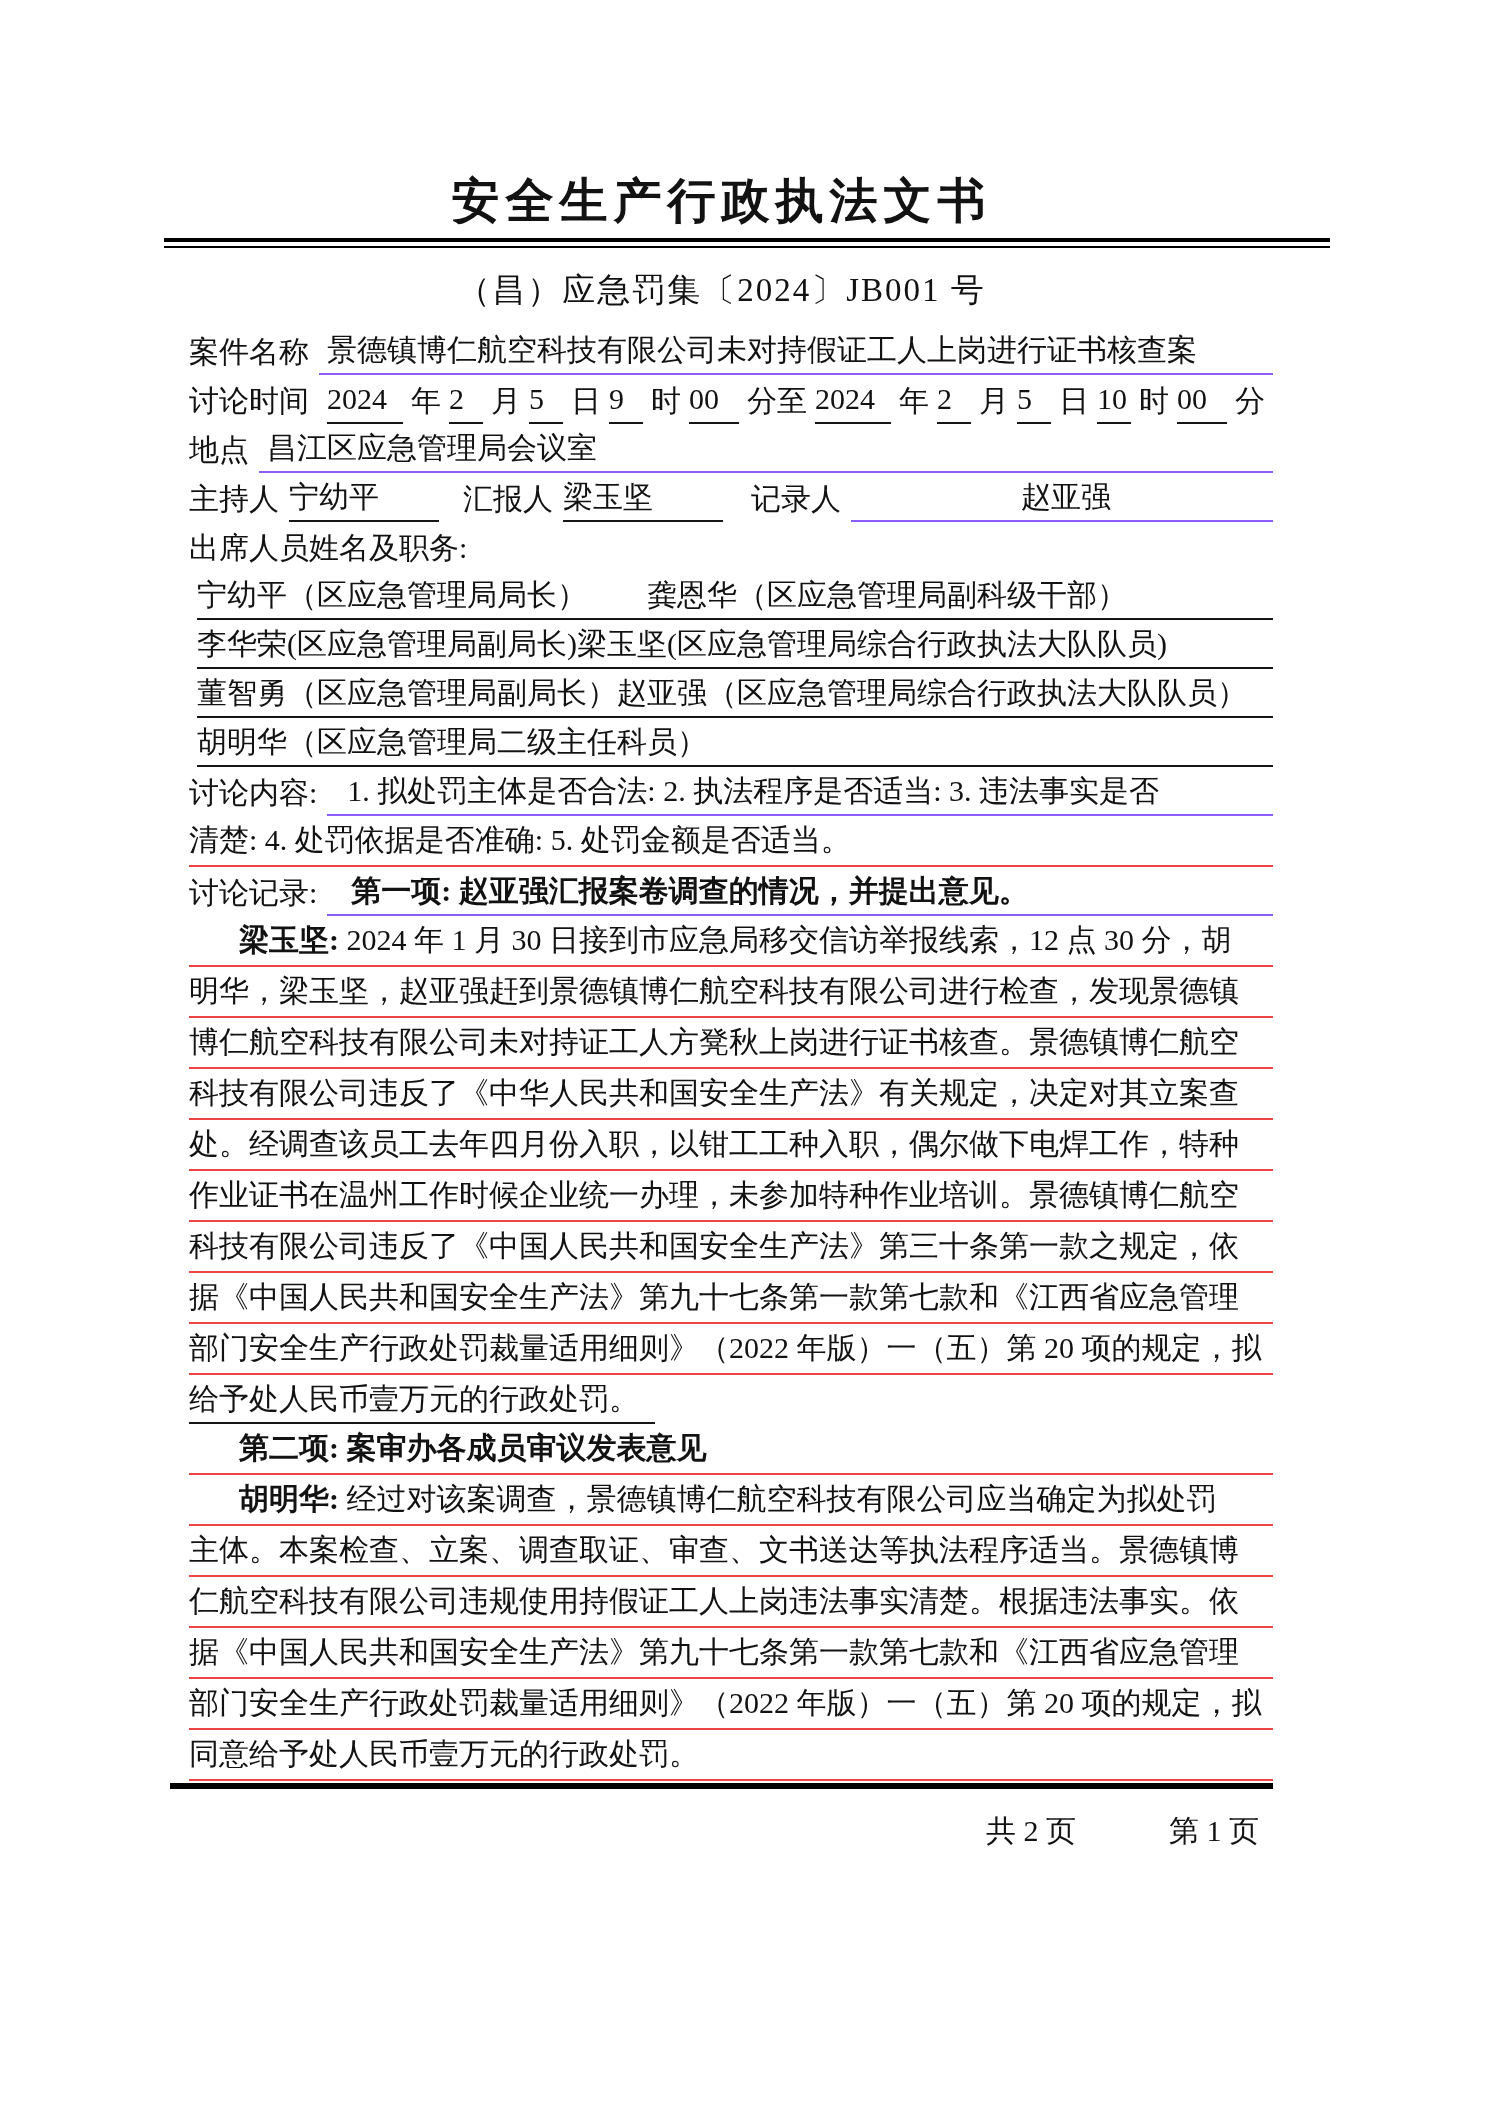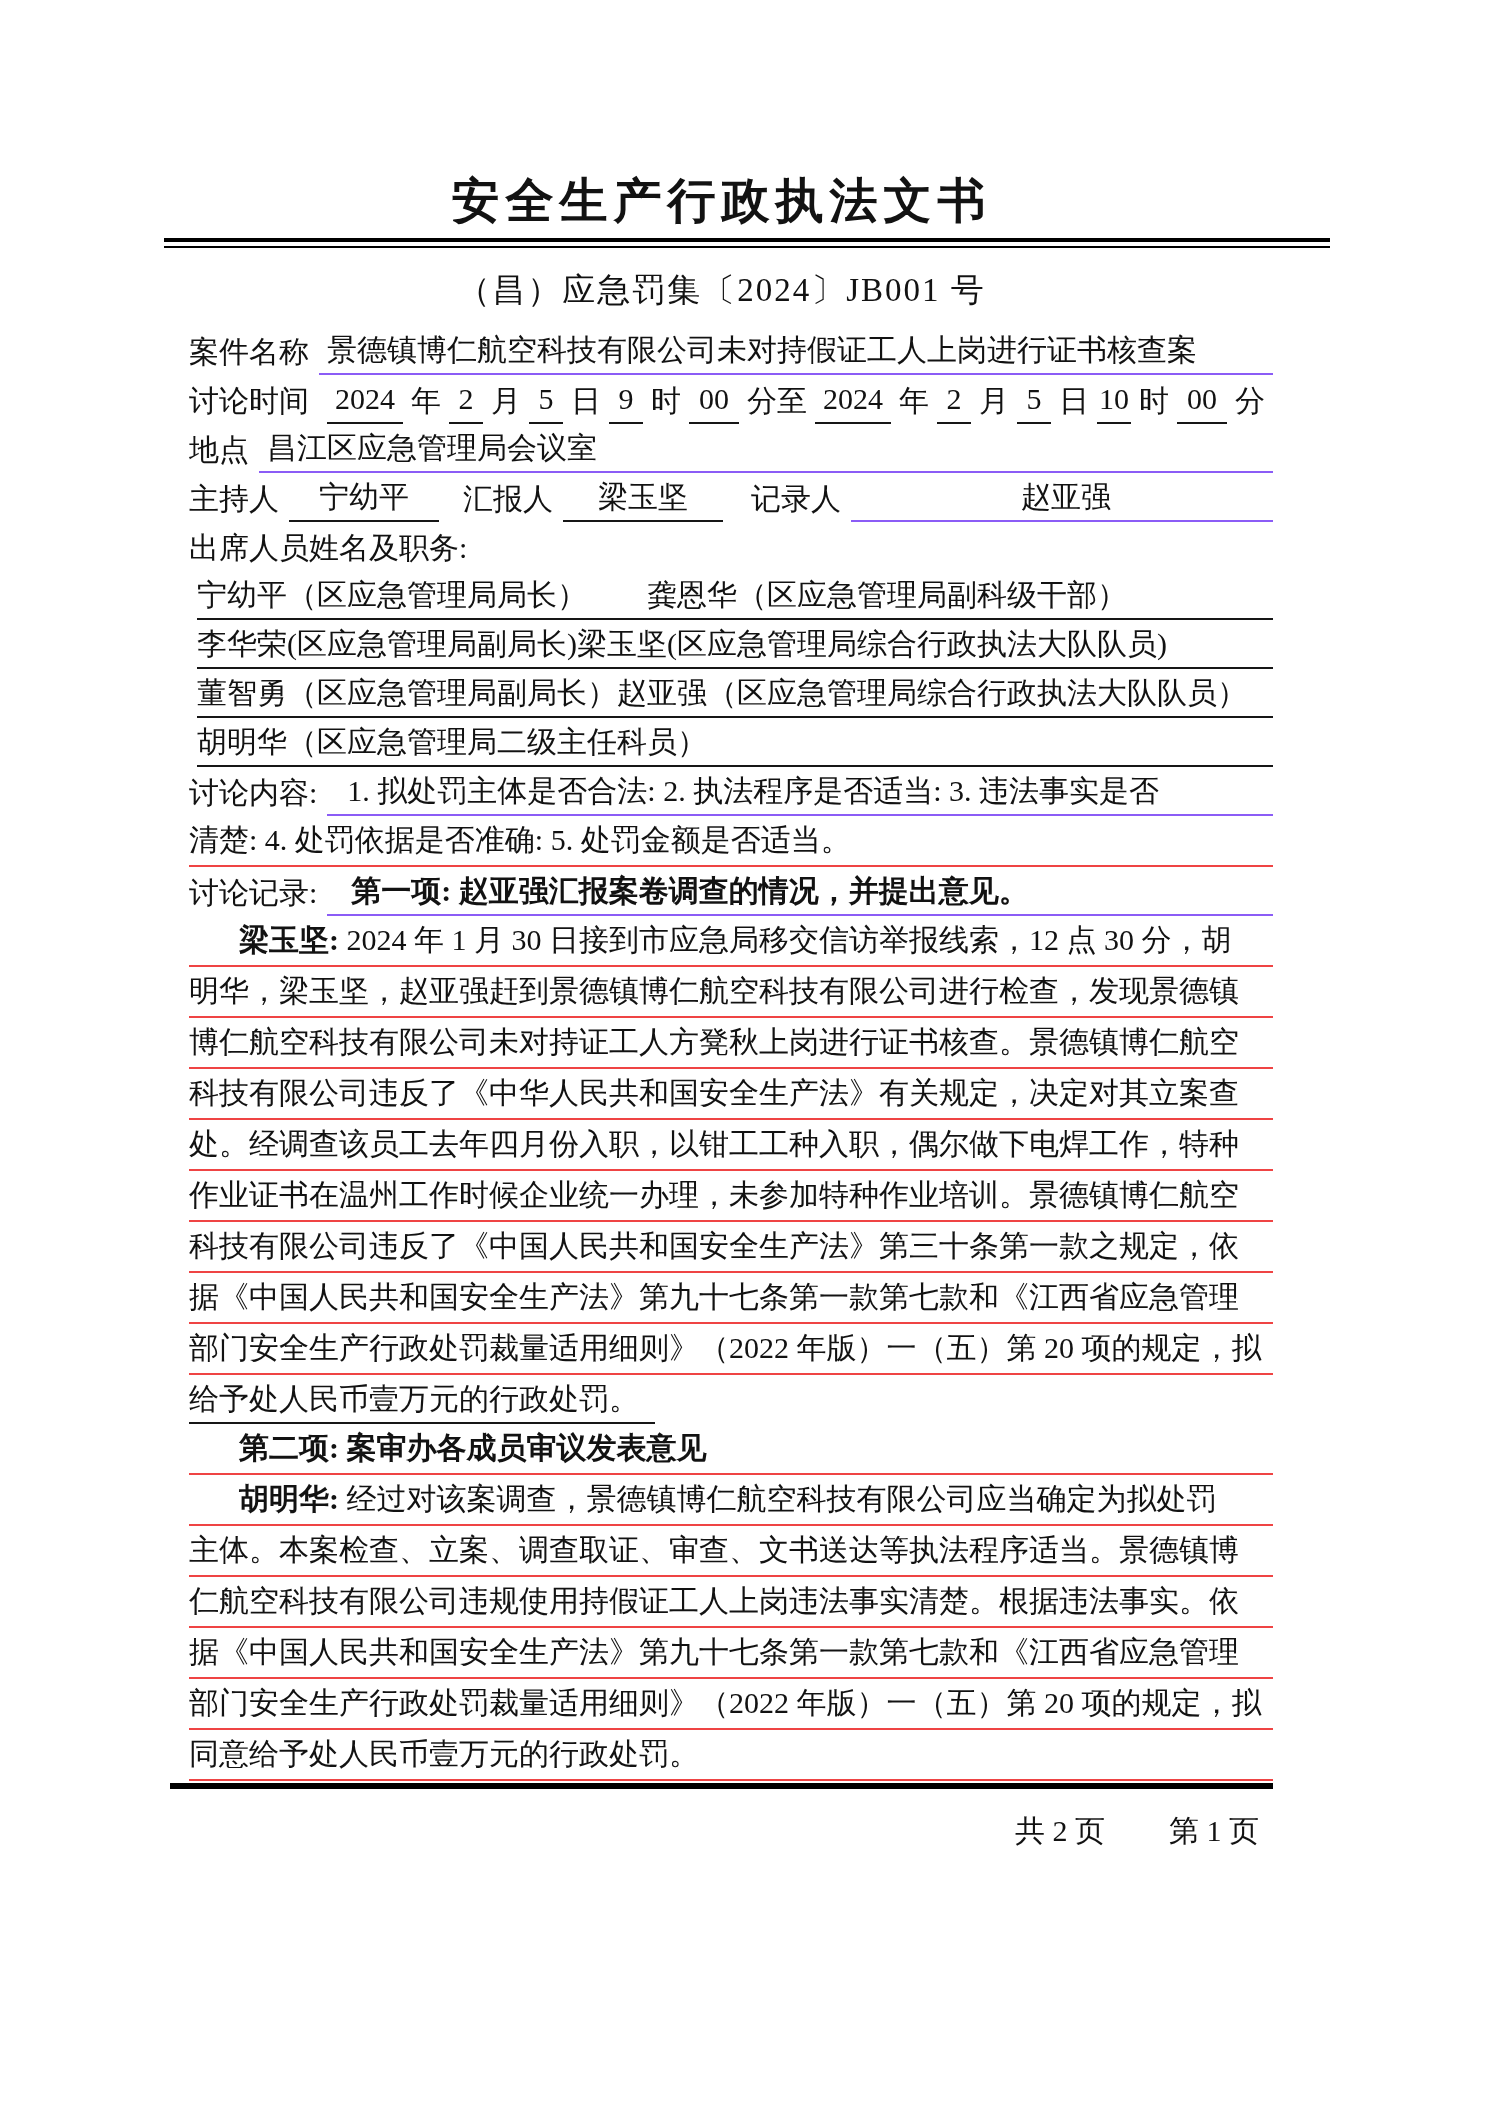--- a/index.html
+++ b/index.html
@@ -30,33 +30,33 @@
   
   .rows{margin-top:16px;font-size:30px;margin-left:19px;}
   .row{height:49px;line-height:47px;display:flex;align-items:flex-end;white-space:nowrap;}
   .lbl{flex:0 0 auto;padding-right:10px;}
   .fill{flex:1 1 auto;border-bottom:2px solid #8b5cf6;padding-left:8px;overflow:hidden;}
   .ruled{border-bottom:2px solid #161616;display:block;}
   .indent{padding-left:50px;}
   b{font-weight:bold;}
   
   .trow{display:flex;gap:8px;align-items:flex-end;}
-  .blank{border-bottom:2px solid #161616;text-align:center;display:inline-block;}
+  .blank{border-bottom:2px solid #161616;text-align:left;display:inline-block;}
   .b-y{min-width:76px;}
   .b-s{min-width:34px;}
   .b-m{min-width:50px;}
   .unit{display:inline-block;}
   
   .pline{height:49px;line-height:47px;border-bottom:2px solid #ef4444;white-space:nowrap;overflow:hidden;}
   .pline.short{border-bottom:none;}
   .pline.short .txt{border-bottom:2px solid #161616;display:inline-block;padding-right:16px;}
   
   .bottom-rule{border-top:6px solid #000;margin-top:2px;}
   .footer{
-    display:flex;justify-content:flex-end;gap:64px;font-size:30px;
+    display:flex;justify-content:flex-end;gap:93px;font-size:30px;
     margin-top:22px;padding-right:14px;line-height:40px;
   }
 </style>
 </head>
 <body>
 
 <div class="sheet">
   <div class="wrap">
     <div class="doc-type">安全生产行政执法文书</div>
     <div class="divider"></div>

